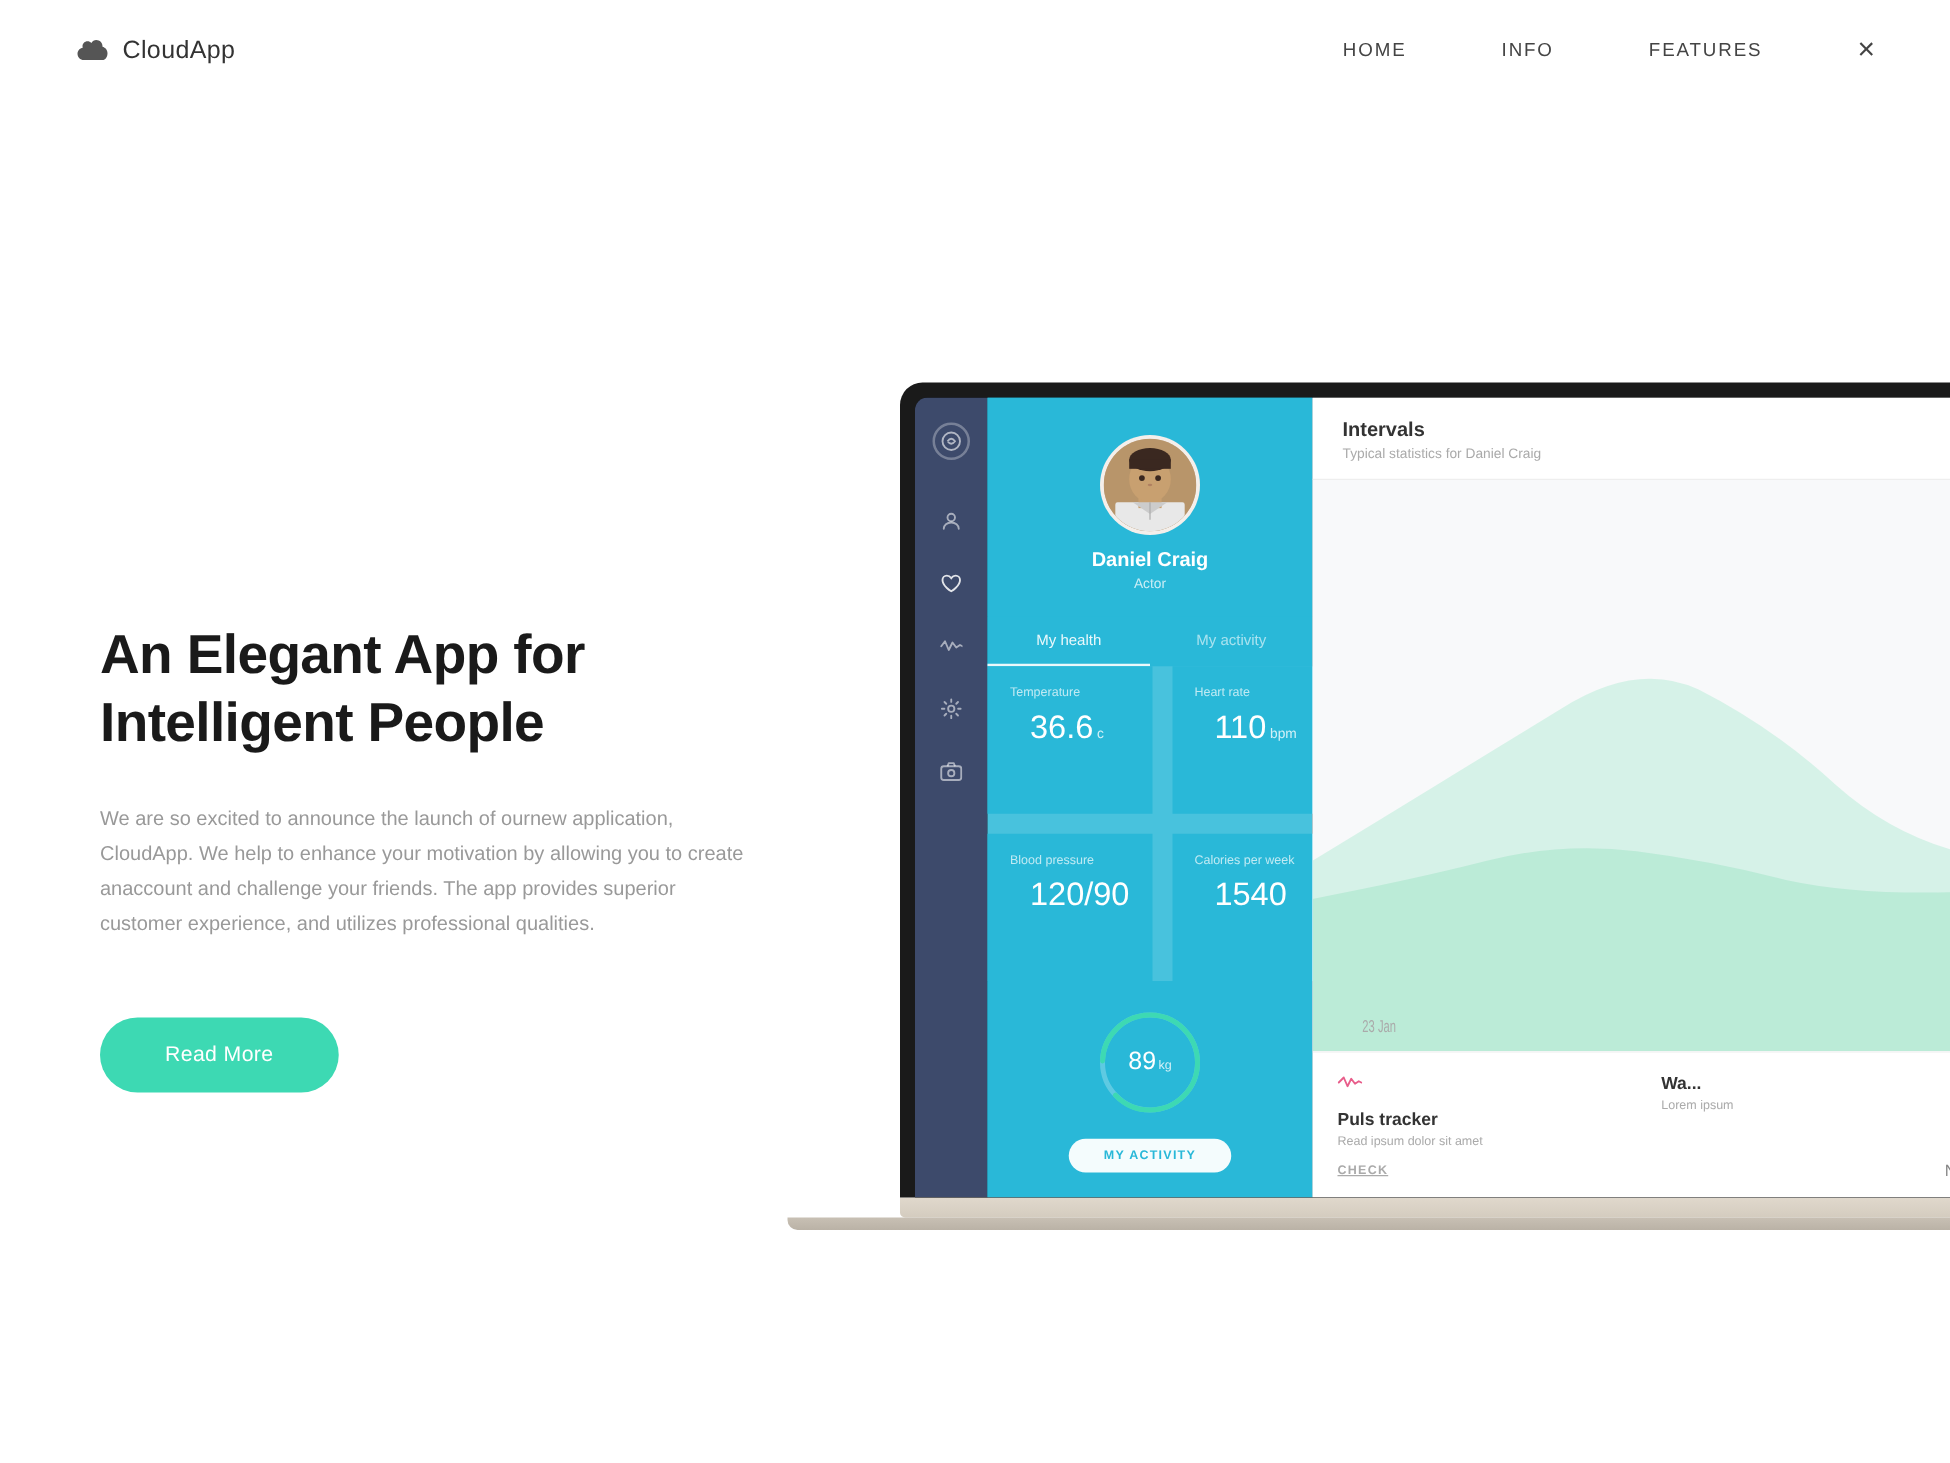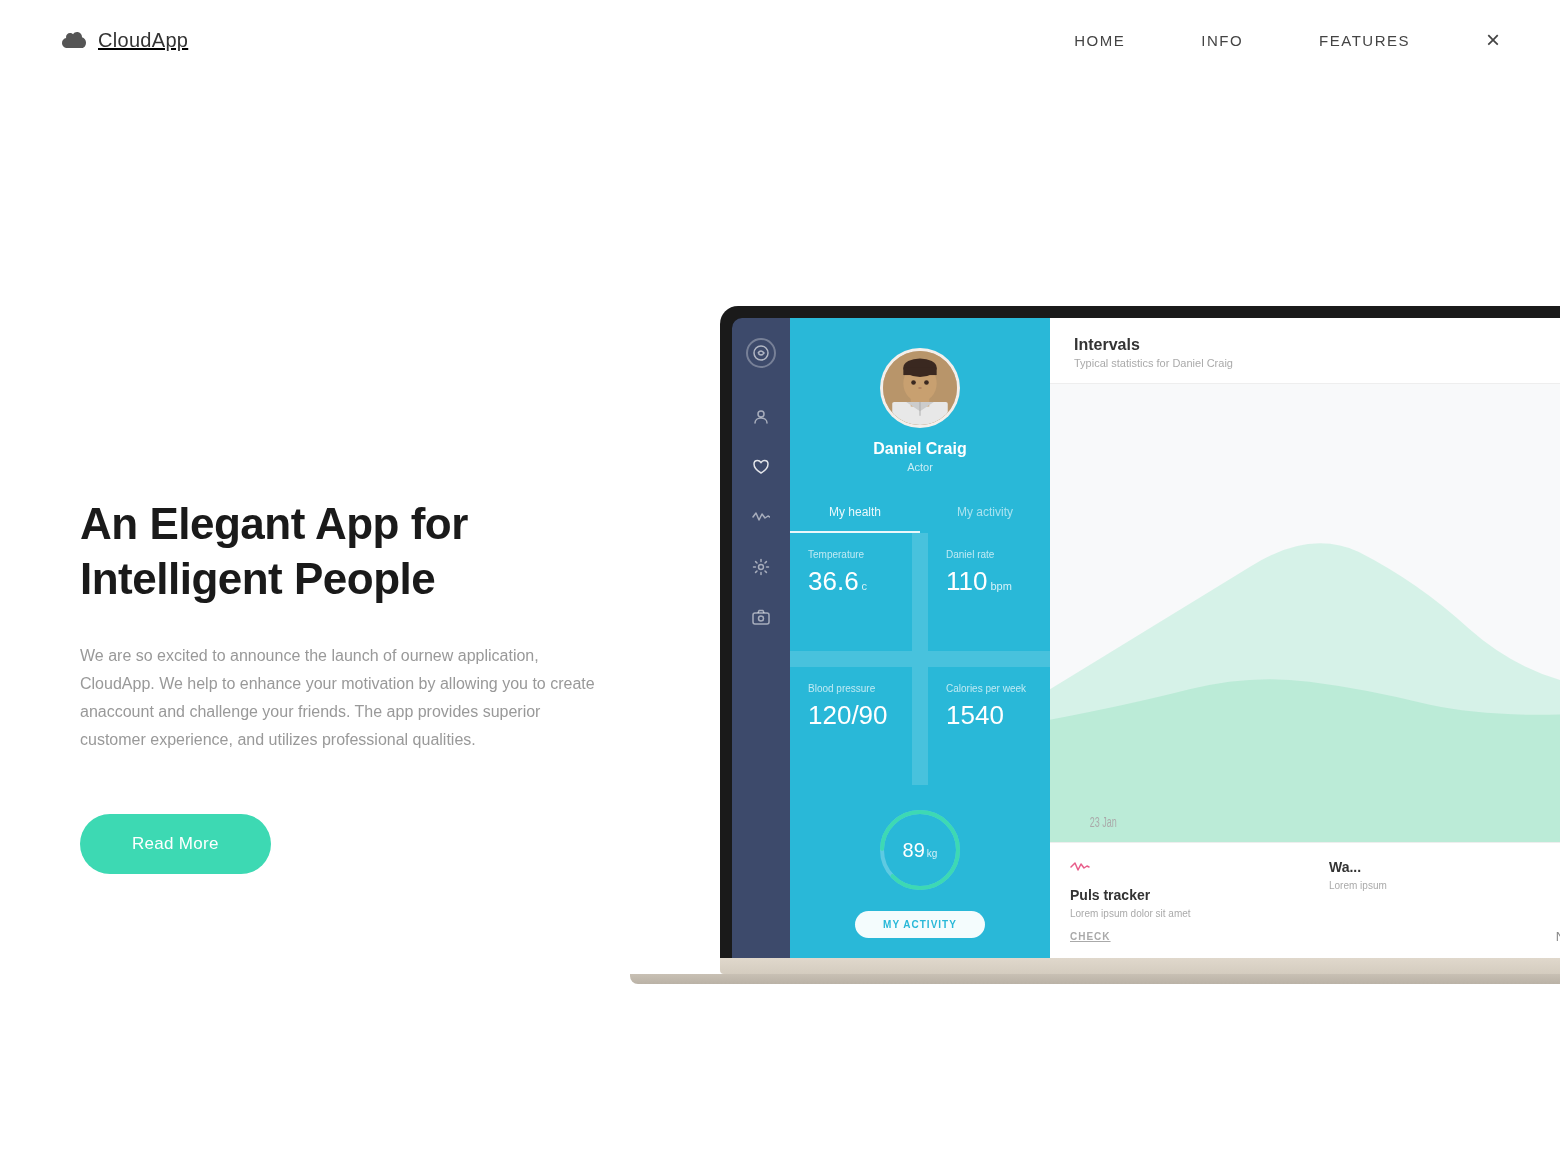--- a/index.html
+++ b/index.html
@@ -24,21 +24,20 @@
       justify-content: space-between;
       padding: 28px 60px 28px 60px;
       position: relative;
       z-index: 10;
     }
 
     .logo-area {
       display: flex;
       align-items: center;
       gap: 10px;
-      text-decoration: underline;
     }
 
     .logo-icon {
       width: 28px;
       height: 20px;
     }
 
     .logo-text {
       font-size: 20px;
       font-weight: 500;
@@ -292,20 +291,21 @@
       margin-bottom: 6px;
     }
 
     .stat-value {
       font-size: 26px;
       font-weight: 300;
       color: #ffffff;
       display: flex;
       align-items: baseline;
       gap: 3px;
+      margin-left: 16px;
     }
 
     .stat-unit {
       font-size: 11px;
       color: rgba(255,255,255,0.8);
     }
 
     
     .weight-section {
       background: #29b8d8;
@@ -573,21 +573,21 @@
               </div>
 
               <div class="stats-grid">
                 <div class="stat-cell">
                   <div class="stat-label">Temperature</div>
                   <div class="stat-value">
                     36.6<span class="stat-unit">c</span>
                   </div>
                 </div>
                 <div class="stat-cell">
-                  <div class="stat-label">Daniel rate</div>
+                  <div class="stat-label">Heart rate</div>
                   <div class="stat-value">
                     110<span class="stat-unit">bpm</span>
                   </div>
                 </div>
                 <div class="stat-cell">
                   <div class="stat-label">Blood pressure</div>
                   <div class="stat-value">120/90</div>
                 </div>
                 <div class="stat-cell">
                   <div class="stat-label">Calories per week</div>
@@ -628,21 +628,21 @@
               </div>
 
               <div class="bottom-cards">
                 <div class="bottom-card">
                   <div class="bottom-card-icon">
                     <svg width="20" height="16" viewBox="0 0 20 16">
                       <path d="M1 8 L5 4 L8 11 L11 5 L14 9 L17 7 L19 8" stroke="#e85d8a" stroke-width="1.5" fill="none" stroke-linecap="round" stroke-linejoin="round"></path>
                     </svg>
                   </div>
                   <div class="bottom-card-title">Puls tracker</div>
-                  <div class="bottom-card-desc">Lorem ipsum dolor sit amet</div>
+                  <div class="bottom-card-desc">Read ipsum dolor sit amet</div>
                   <div class="bottom-card-link">CHECK</div>
                 </div>
                 <div class="bottom-card">
                   <div class="bottom-card-title">Wa...</div>
                   <div class="bottom-card-desc">Lorem ipsum</div>
                 </div>
               </div>
 
               <div class="noteb-label">NoteB</div>
             </div>

